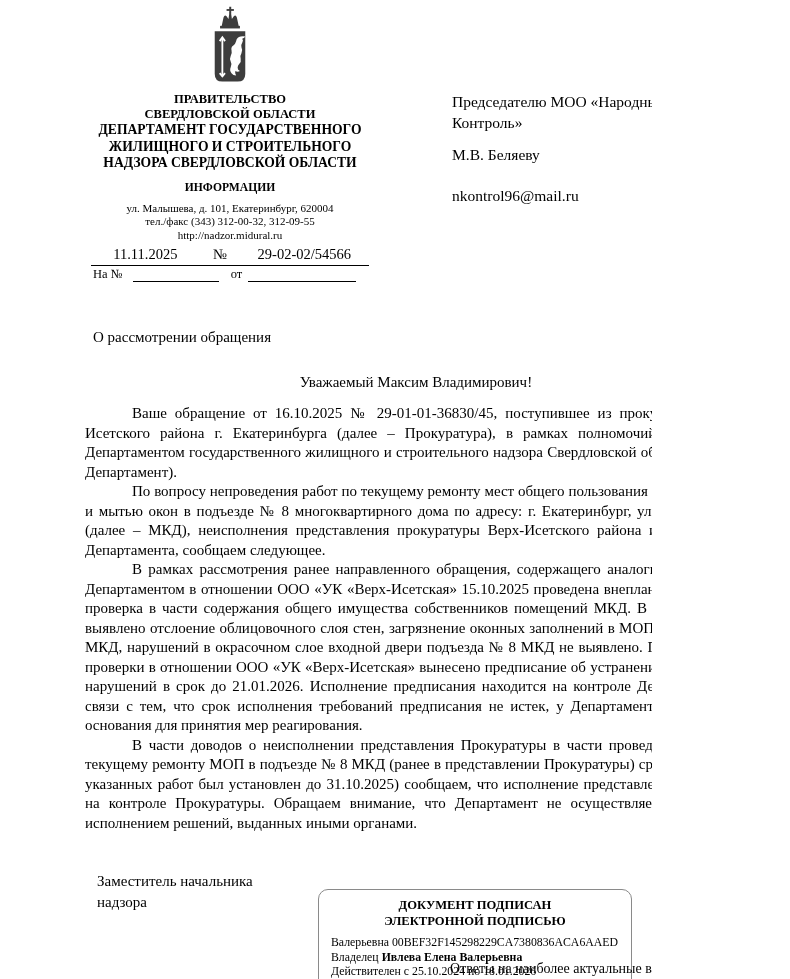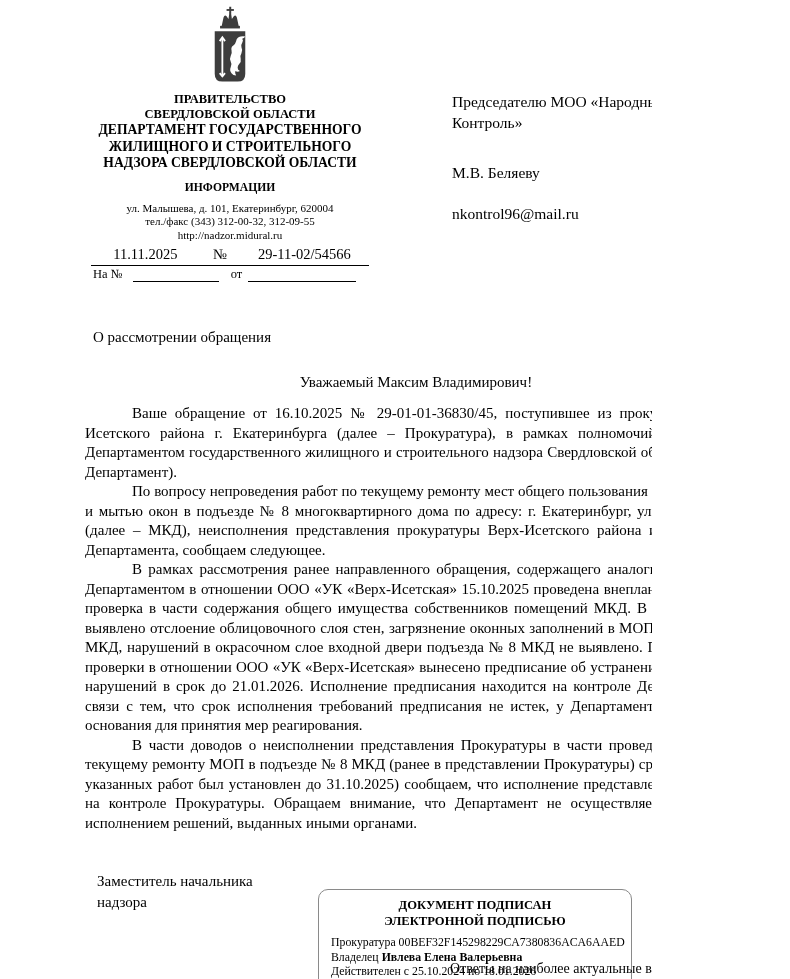--- a/index.html
+++ b/index.html
@@ -40,21 +40,21 @@
     display:flex; align-items:flex-end;
     font-size:12.5px; line-height:15px; text-align:center;
   }
   .na-label { padding-left:2px; }
   .blank1 { width:86px; border-bottom:1px solid #000; height:14px; margin-left:10px; }
   .ot-label { margin-left:12px; }
   .blank2 { width:108px; border-bottom:1px solid #000; height:14px; margin-left:6px; }
 
   
   .recipient { position:absolute; left:452px; top:92px; width:258px; font-size:15.5px; line-height:20.5px; }
-  .recipient .r-name { margin-top:30px; }
+  .recipient .r-name { margin-top:12px; }
   .recipient .r-email { margin-top:20px; }
 
   
   .subject { position:absolute; left:93px; top:329px; font-size:15px; }
   .salutation { position:absolute; left:85px; top:374px; width:662px; text-align:center; font-size:15px; }
 
   
   .body-text { position:absolute; left:85px; top:404px; width:662px; }
   .body-text p {
     font-size:15px; line-height:19.5px;
@@ -123,21 +123,21 @@
 
     <div class="addr-block">
       <div class="addr-line">ул. Малышева, д. 101, Екатеринбург, 620004</div>
       <div class="addr-line">тел./факс (343) 312-00-32, 312-09-55</div>
       <div class="addr-line">http://nadzor.midural.ru</div>
     </div>
 
     <div class="num-row">
       <span class="num-date">11.11.2025</span>
       <span class="num-sign">№</span>
-      <span class="num-val">29-11-02/54566</span>
+      <span class="num-val">29-02-02/54566</span>
     </div>
 
     <div class="na-row">
       <span class="na-label">На №</span>
       <span class="blank1"></span>
       <span class="ot-label">от</span>
       <span class="blank2"></span>
     </div>
   </div>
 
@@ -162,21 +162,21 @@
     <div>Заместитель начальника</div>
     <div>надзора</div>
   </div>
   <div class="sig-name">Е.В. Ивлева</div>
 
   <div class="stamp">
     <div class="stamp-title">ДОКУМЕНТ ПОДПИСАН</div>
     <div class="stamp-title">ЭЛЕКТРОННОЙ ПОДПИСЬЮ</div>
     <div class="stamp-details">
       <div>
-        <span>Прокуратура</span>
+        <span>Валерьевна</span>
         <span>00BEF32F145298229CA7380836ACA6AAED</span>
       </div>
       <div>
         <span>Владелец</span>
         <span class="bold">Ивлева Елена Валерьевна</span>
       </div>
       <div>Действителен с 25.10.2024 по 18.01.2026</div>
     </div>
   </div>
 

